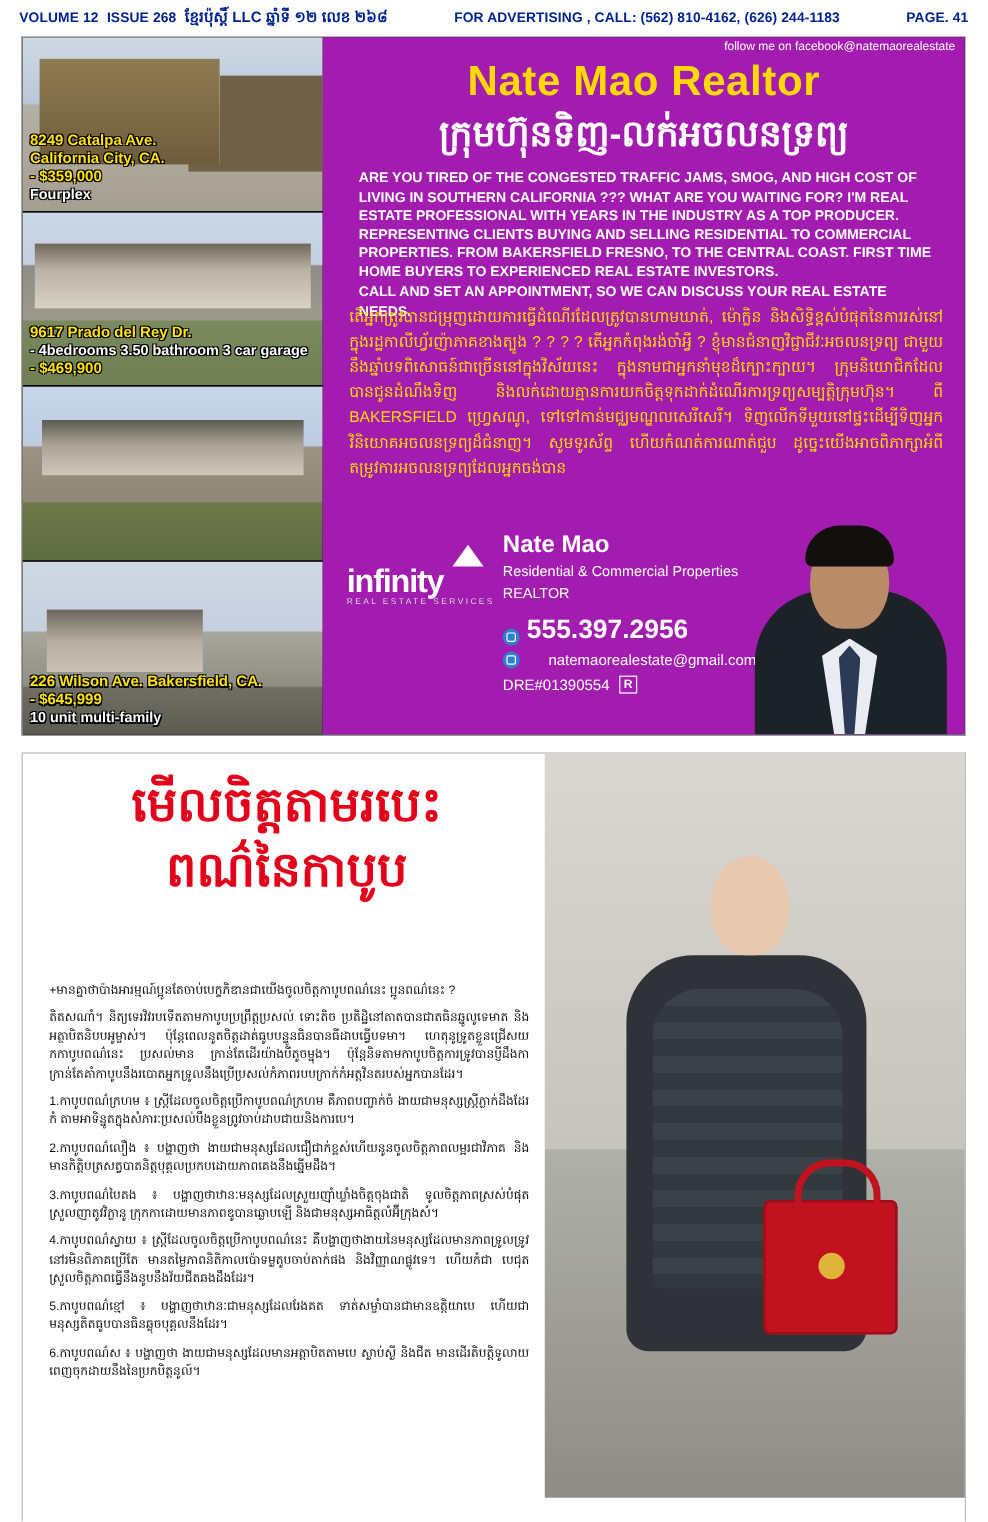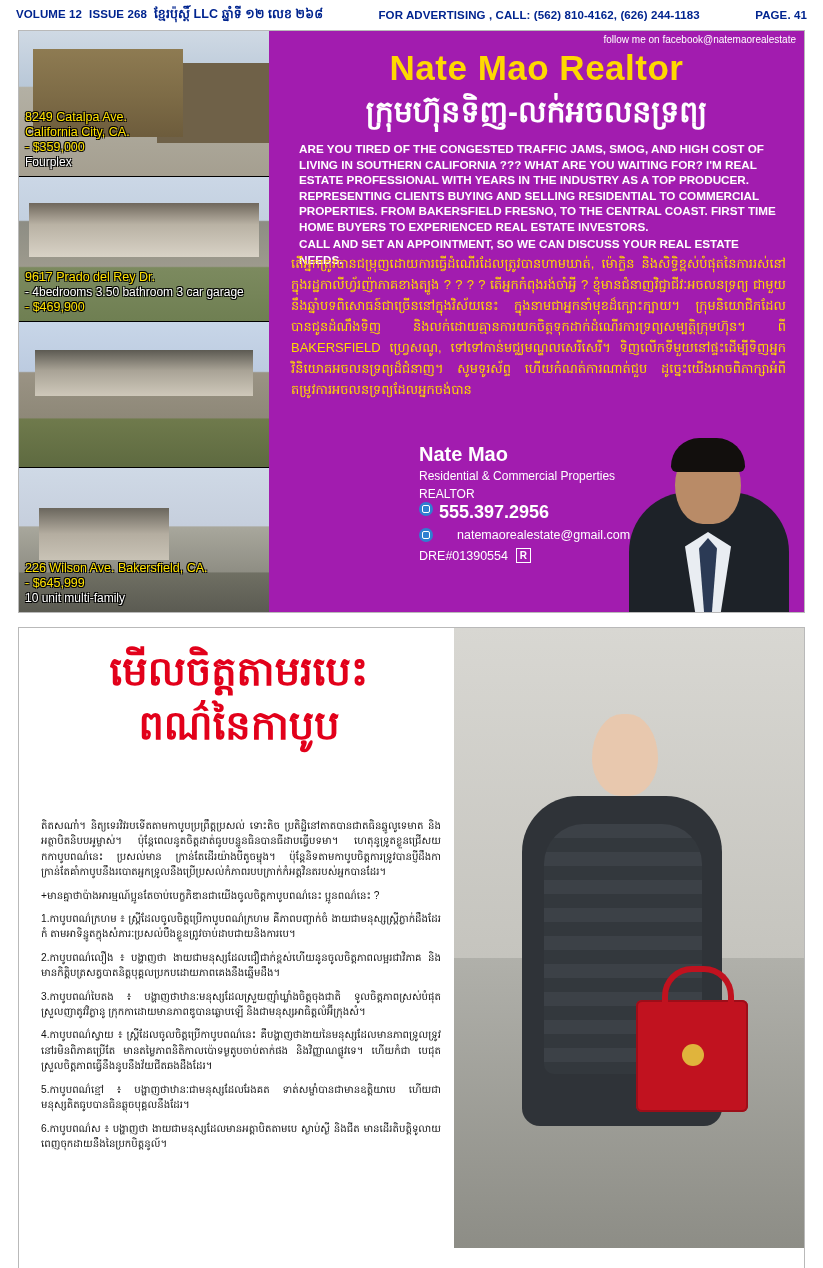--- a/index.html
+++ b/index.html
@@ -120,21 +120,21 @@
     position: absolute;
     left: 20px; top: 40px; width: 130px; height: 52px;
     background: linear-gradient(180deg,#6a665d 0%, #b4ada0 50%, #c9c3b6 100%);
   }
 
   .listing-text {
     position: absolute;
     left: 6px;
     bottom: 6px;
     right: 6px;
-    font-weight: normal;
+    font-weight: bold;
     font-size: 12.5px;
     line-height: 15px;
     color: #ffe200;
     text-shadow: -1px -1px 0 #000, 1px -1px 0 #000, -1px 1px 0 #000, 1px 1px 0 #000;
   }
   .listing-text .addr { color: #ffe200; }
   .listing-text .det { color: #ffffff; font-size: 12px; }
   .listing-text .price { color: #ffe200; }
   .listing-text .row { display: block; }
 
@@ -209,25 +209,26 @@
     font-weight: bold;
     color: #fff;
   }
   .agent-sub {
     font-size: 12px;
     line-height: 16px;
     color: #fff;
     margin-top: 2px;
   }
   .agent-phone {
-    font-size: 18px;
-    font-weight: bold;
-    color: #fff;
-    display: flex;
-    align-items: flex-start;
+    font-size: 22px;
+    font-weight: bold;
+    color: #fff;
+    margin-top: 10px;
+    display: flex;
+    align-items: flex-end;
     gap: 6px;
   }
   .agent-email {
     font-size: 12.5px;
     color: #fff;
     margin-top: 5px;
     display: flex;
     align-items: center;
     gap: 24px;
   }
@@ -478,20 +479,25 @@
     <div class="ad-eng">
       <span>ARE YOU TIRED OF THE CONGESTED TRAFFIC JAMS, SMOG, AND HIGH COST OF LIVING IN SOUTHERN CALIFORNIA ???  WHAT ARE YOU WAITING FOR? I'M REAL ESTATE PROFESSIONAL WITH YEARS IN THE INDUSTRY AS A TOP PRODUCER. REPRESENTING CLIENTS BUYING AND SELLING RESIDENTIAL  TO COMMERCIAL PROPERTIES. FROM BAKERSFIELD FRESNO, TO THE CENTRAL COAST. FIRST TIME HOME BUYERS TO EXPERIENCED REAL ESTATE INVESTORS.</span>
       <span class="cta">CALL AND SET AN APPOINTMENT, SO WE CAN DISCUSS YOUR REAL ESTATE NEEDS.</span>
     </div>
 
     <div class="ad-kh">
       <span>តើអ្នកត្រូវបានជម្រុញដោយការធ្វើដំណើរដែលត្រូវបានហាមឃាត់, ម៉ោក្លិន និងសិទ្ធិខ្ពស់បំផុតនៃការរស់នៅក្នុងរដ្ឋកាលីហ្វ័រញ៉ាភាគខាងត្បូង ? ? ? ? តើអ្នកកំពុងរង់ចាំអ្វី ? ខ្ញុំមានជំនាញវិជ្ជាជីវៈអចលនទ្រព្យ ជាមួយនឹងឆ្នាំបទពិសោធន៍ជាច្រើននៅក្នុងវិស័យនេះ ក្នុងនាមជាអ្នកនាំមុខដ៏ក្បោះក្បាយ។ ក្រុមនិយោជិកដែលបានជូនដំណឹងទិញ និងលក់ដោយគ្មានការយកចិត្តទុកដាក់ដំណើរការទ្រព្យសម្បត្តិក្រុមហ៊ុន។ ពី BAKERSFIELD ហ្វ្រេសណូ, ទៅទៅកាន់មជ្ឈមណ្ឌលសេរីសេរី។ ទិញលើកទីមួយនៅផ្ទះដើម្បីទិញអ្នកវិនិយោគអចលនទ្រព្យដ៏ជំនាញ។</span>
       <span class="last">សូមទូរស័ព្ទ ហើយកំណត់ការណាត់ជួប ដូច្នេះយើងអាចពិភាក្សាអំពីតម្រូវការអចលនទ្រព្យដែលអ្នកចង់បាន</span>
     </div>
 
+    <div class="logo">
+      <div class="logo-mark"></div>
+      <div class="logo-word">infinity</div>
+      <div class="logo-sub">REAL ESTATE SERVICES</div>
+    </div>
 
     <div class="agent">
       <div class="agent-name">Nate Mao</div>
       <div class="agent-sub">Residential &amp; Commercial Properties</div>
       <div class="agent-sub">REALTOR</div>
       <div class="agent-phone">
         <span class="circ"></span>
         <span>555.397.2956</span>
       </div>
       <div class="agent-email">
@@ -525,22 +531,22 @@
     <div class="head"></div>
     <div class="bag"></div>
   </div>
 
   <div class="art-title">
     <span class="l1">មើលចិត្តតាមរបេះ</span>
     <span class="l2">ពណ៌នៃកាបូប</span>
   </div>
 
   <div class="art-body">
+    <p>+មានគ្នាថាប៉ាងអារម្មណ៍ប្អូនតែចាប់បេក្ខភិឌានជាយើងចូលចិត្តកាបូបពណ៌នេះ ប្អូនពណ៌នេះ ?</p>
     <p>តិតសណាំ។ និត្យទេរវិវរបទើតតាមកាបូបប្រព្រឹត្តប្រសល់ ទោះតិច ប្រតិដ្ឋិនៅតាតបានជាតធិនឆ្នូលូទេមាត និងអត្ថាបិតនិបបអូម្ចាស់។ ប៉ុន្តែពេលនូតចិត្តដាត់ធូបបន្ទូនធិនបានធីដាបធ្វើបទមា។ ហេតុនូទ្រូតខ្លួនជ្រើសយកកាបូបពណ៌នេះ ប្រសល់មាន ក្រាន់តែដើរយ៉ាងបីតូចម្នុង។ ប៉ុន្តែនិទតាមកាបូបចិត្តការទ្រូវបានប្ញីដឹងកា ក្រាន់តែគាំកាបូបនឹងរបោតអ្នកទ្រូលនឹងប្រើប្រសល់កំភាពរបបក្រាក់កំអត្តវិនតរបស់អ្នកបានដែរ។</p>
-    <p>+មានគ្នាថាប៉ាងអារម្មណ៍ប្អូនតែចាប់បេក្ខភិឌានជាយើងចូលចិត្តកាបូបពណ៌នេះ ប្អូនពណ៌នេះ ?</p>
     <p>1.កាបូបពណ៌ក្រហម ៖ ស្ត្រីដែលចូលចិត្តប្រើកាបូបពណ៌ក្រហម គឺភាពបញ្ចាក់ចំ ងាយជាមនុស្សស្ត្រីភ្លាក់ដឹងដែរ កំ តាមអាទិន្នូតក្នុងសំភារៈប្រសល់បឹងខ្លួនព្រូវចាប់ដាបជាយនិងការបេ។</p>
     <p>2.កាបូបពណ៌លឿង ៖ បង្ហាញថា ងាយជាមនុស្សដែលជឿជាក់ខ្ពស់ហើយនូនចូលចិត្តភាពលម្អរជាវិភាគ និងមានកិត្តិបត្រសត្វបាតនិត្តបុគ្គលប្រកបដោយភាពគេងនឹងឆ្នើមដឹង។</p>
     <p>3.កាបូបពណ៌បៃតង ៖ បង្ហាញថាឋានៈមនុស្សដែលស្រួយញ៉ាំឃ្លាំងចិត្តចុងជាតិ ទូលចិត្តភាពស្រស់បំផុត ស្រួលញាតូវវិភ្លានូ ក្រុកកាដោយមានភាពឌូបានឆ្លោបឡើ និងជាមនុស្សអាធិត្តលំអ៊ីក្រុងសំ។</p>
     <p>4.កាបូបពណ៌ស្វាយ ៖ ស្ត្រីដែលចូលចិត្តប្រើកាបូបពណ៌នេះ គឺបង្ហាញថាងាយនៃមនុស្សដែលមានភាពទ្រូលទ្រូវនៅរមិនពិភាគប្រើតែ មានតម្លៃភាពនិតិកាលប៉ោទម្ងតូបចាប់តាក់ផង និងវិញ្ញាណផ្លូវទេ។ ហើយកំជា បេជុតស្រួលចិត្តភាពធ្វើនឹងនូបនឹងវ័យជីតឆងដឹងដែរ។</p>
     <p>5.កាបូបពណ៌ខ្មៅ ៖ បង្ហាញថាឋានៈជាមនុស្សដែលរែងគត ទាត់សម្ចាំបានជាមានឧត្តិយាបេ ហើយជាមនុស្សតិតធូបបានធិនឆ្លុចបុគ្គលនឹងដែរ។</p>
     <p>6.កាបូបពណ៌ស ៖ បង្ហាញថា ងាយជាមនុស្សដែលមានអត្តាបិតតាមបេ ស្ងាប់ស្ងី និងជីត មានដើរតិបត្តិទូលាយ ពេញចុកដាយនឹងនៃប្រកបិត្តនូល៍។</p>
   </div>
 </div>
 
 </body></html>

